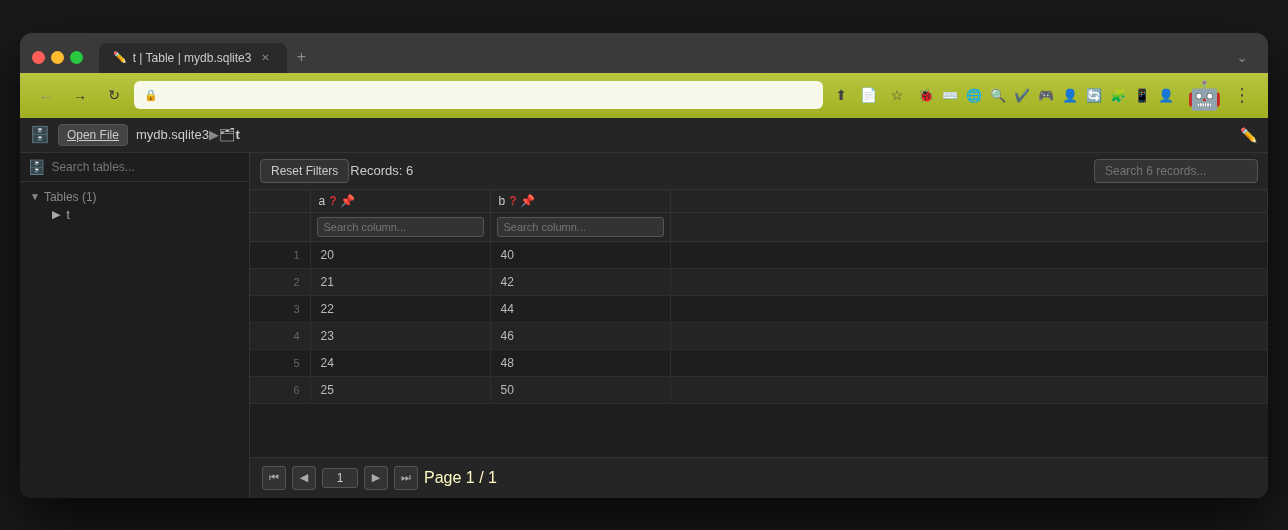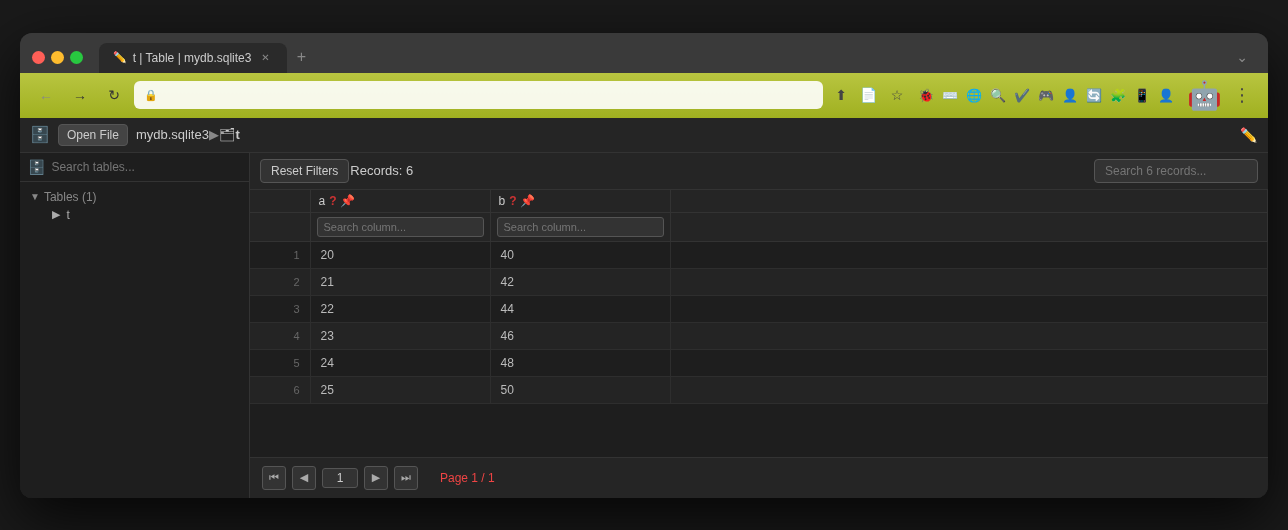--- a/index.html
+++ b/index.html
@@ -390,23 +390,23 @@
       background: #333;
       border: 1px solid #555;
       color: #ccc;
       text-align: center;
       padding: 2px 4px;
       border-radius: 3px;
       font-size: 12px;
       outline: none;
     }
     .page-info {
-      color: #ef4444;
-      font-size: 12px;
-      margin-left: 16px;
+      color: #fef9c3;
+      font-size: 16px;
+      margin-left: 0;
     }
     .pagination-spacer { flex: 1; }
     .promo-link {
       color: #a0b020;
       font-size: 11px;
       cursor: pointer;
       text-decoration: none;
     }
   </style>
 </head>
@@ -459,21 +459,21 @@
       <div class="ext-icon">👤</div>
     </div>
     <span class="android-icon">🤖</span>
     <div class="menu-btn">⋮</div>
   </div>
 
   <div class="app-content">
 
     <div class="app-header">
       <span class="db-icon">🗄️</span>
-      <button class="reset-filters-btn" style="background:#444;border:1px solid #555;color:#ccc;padding:3px 8px;border-radius:4px;font-size:12px;cursor:pointer;">Open File</button>
+      <button class="reset-filters-btn" style="background:#444;border:1px solid #555;color:#ccc;padding:3px 8px;border-radius:4px;font-size:12px;cursor:pointer;text-decoration:underline;">Open File</button>
       <div class="breadcrumb">
         <span class="breadcrumb-item">mydb.sqlite3</span>
         <span class="breadcrumb-arrow">▶</span>
         <span class="breadcrumb-item">🗂</span>
         <span class="breadcrumb-item breadcrumb-table">t</span>
       </div>
       <div class="header-spacer"></div>
       <span class="edit-btn">✏️</span>
     </div>
 

